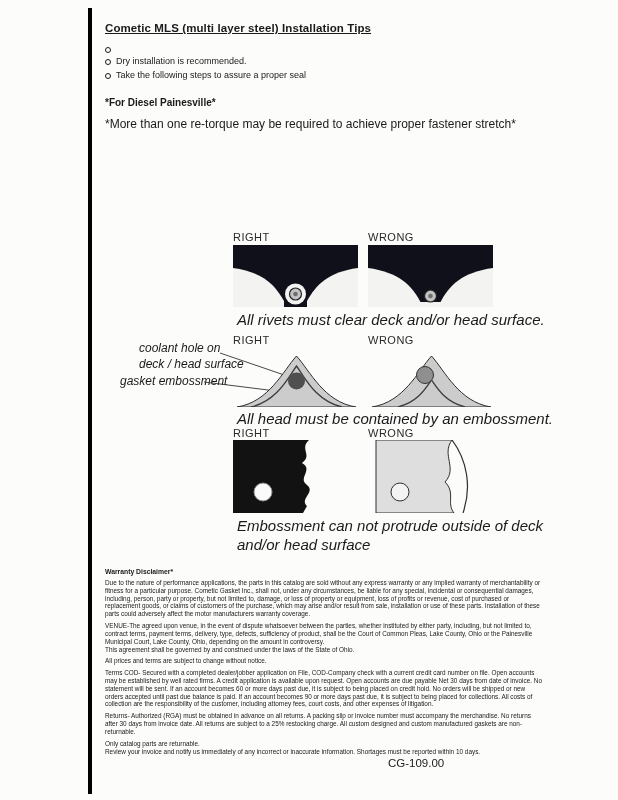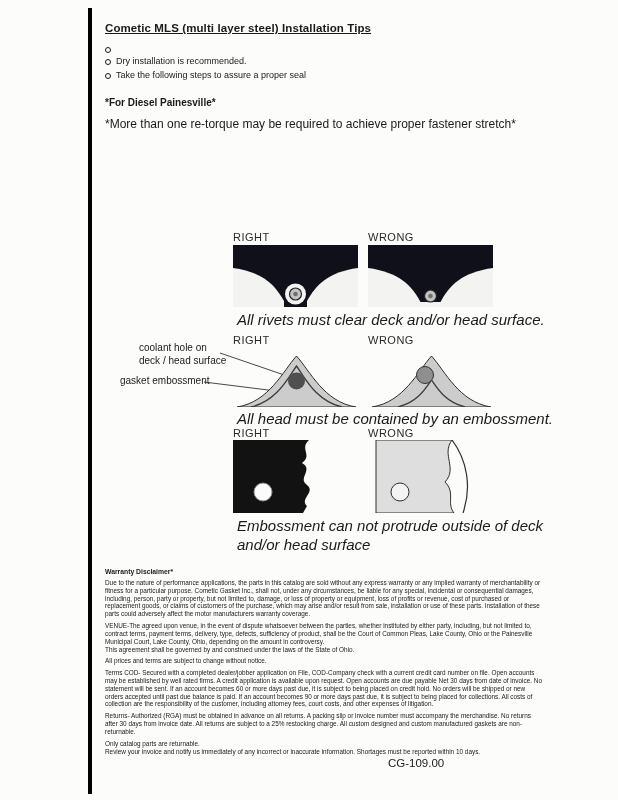--- a/index.html
+++ b/index.html
@@ -14,21 +14,21 @@
   .marker.open{border:1px solid #1a1a1a;}
   .marker.filled{background:#1a1a1a;border:1px solid #1a1a1a;}
   .tip.sub{margin-left:14px;}
   .section-heading{font-size:10px;font-weight:bold;margin:15px 0 9px 0;}
   .body-para{font-size:8.8px;line-height:1.3;margin:0 0 10px 0;max-width:420px;}
   .note{font-size:12px;margin-top:2px;}
   .fig-label{position:absolute;width:125px;text-align:left;font-size:11px;color:#2a2a2a;letter-spacing:.5px;}
   .fig{position:absolute;}
   .fig svg{display:block;width:100%;height:100%;}
   .fig-caption{position:absolute;font-size:15px;white-space:pre-line;line-height:1.25;font-style:italic;}
-  .callout{position:absolute;font-size:10px;line-height:1.3;white-space:pre-line;}
+  .callout{position:absolute;font-size:12px;line-height:1.3;white-space:pre-line;font-style:italic;}
   .connector{position:absolute;}
   .warranty{position:absolute;left:105px;top:568px;width:438px;}
   .warranty h2{font-size:6.8px;font-weight:bold;margin:0 0 4px 0;}
   .warranty p{font-size:6.4px;line-height:1.22;margin:0 0 4px 0;white-space:pre-line;}
   .footer-code{position:absolute;left:388px;top:757px;font-size:11.5px;color:#222;}
 </style>
 </head>
 <body>
 
 <div class="page">

